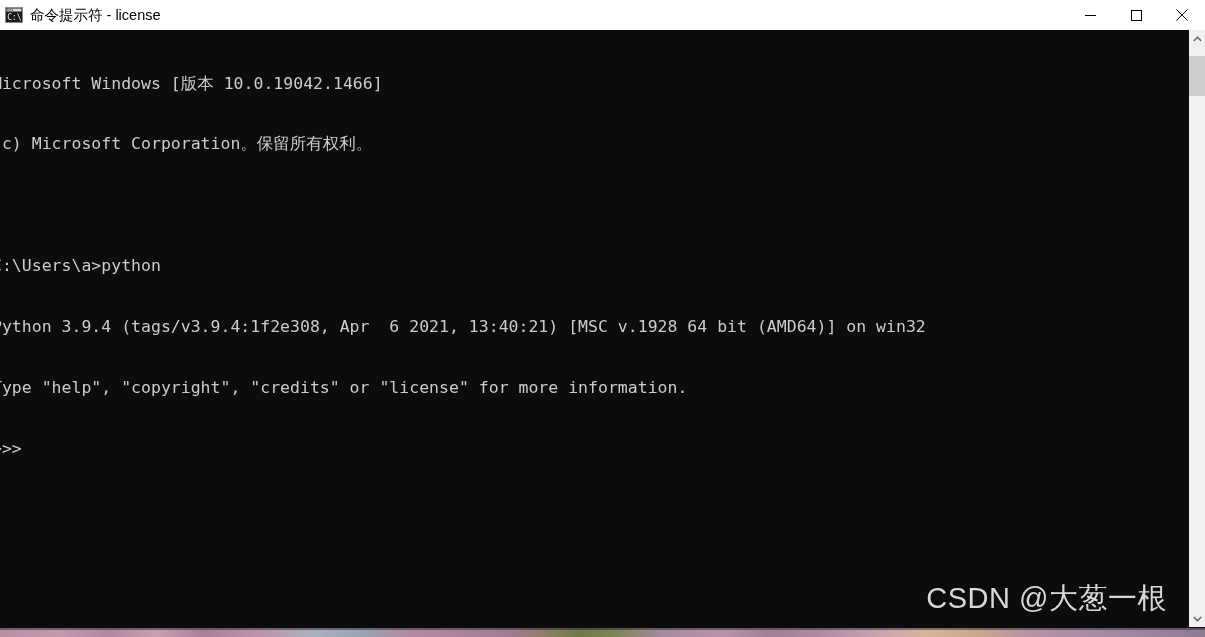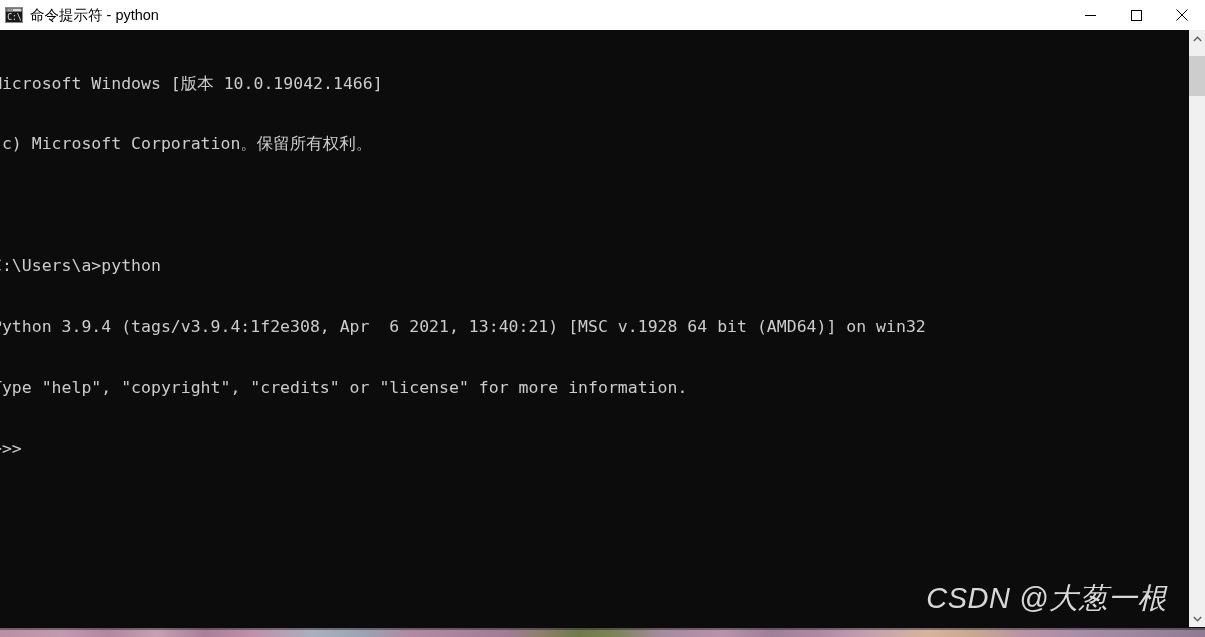--- a/index.html
+++ b/index.html
@@ -99,21 +99,20 @@
   .watermark {
     position: absolute;
     right: 22px;
     bottom: 8px;
     font-family: "Liberation Sans", sans-serif;
     font-size: 29px;
     color: #d8d8d8;
     white-space: nowrap;
     letter-spacing: 0.5px;
     z-index: 4;
-    font-style: italic;
   }
 
   
   .scrollbar {
     position: absolute;
     right: 0;
     top: 30px;
     width: 16px;
     height: 597px;
     background: #f0f0f0;
@@ -177,21 +176,21 @@
       <span class="app-icon">
         <svg width="18" height="16" viewBox="0 0 18 16" xmlns="http://www.w3.org/2000/svg">
           <rect x="0.5" y="0.5" width="17" height="15" fill="#1a1a1a" stroke="#8a8a8a" stroke-width="1"></rect>
           <rect x="1.5" y="1.5" width="15" height="3" fill="#d9d9d9"></rect>
           <rect x="2" y="2.2" width="1.6" height="1.6" fill="#6d6d6d"></rect>
           <rect x="4.2" y="2.2" width="1.6" height="1.6" fill="#6d6d6d"></rect>
           <rect x="6.4" y="2.2" width="1.6" height="1.6" fill="#6d6d6d"></rect>
           <text x="2.2" y="13" font-family="DejaVu Sans Mono, monospace" font-size="8" fill="#e6e6e6">C:\</text>
         </svg>
       </span>
-      <span class="title-text">命令提示符 - python</span>
+      <span class="title-text">命令提示符 - license</span>
     </div>
 
     <div class="win-buttons">
       <div class="win-btn">
         <svg width="11" height="11" viewBox="0 0 11 11">
           <rect x="0" y="5" width="11" height="1" fill="#000000"></rect>
         </svg>
       </div>
       <div class="win-btn">
         <svg width="11" height="11" viewBox="0 0 11 11">

